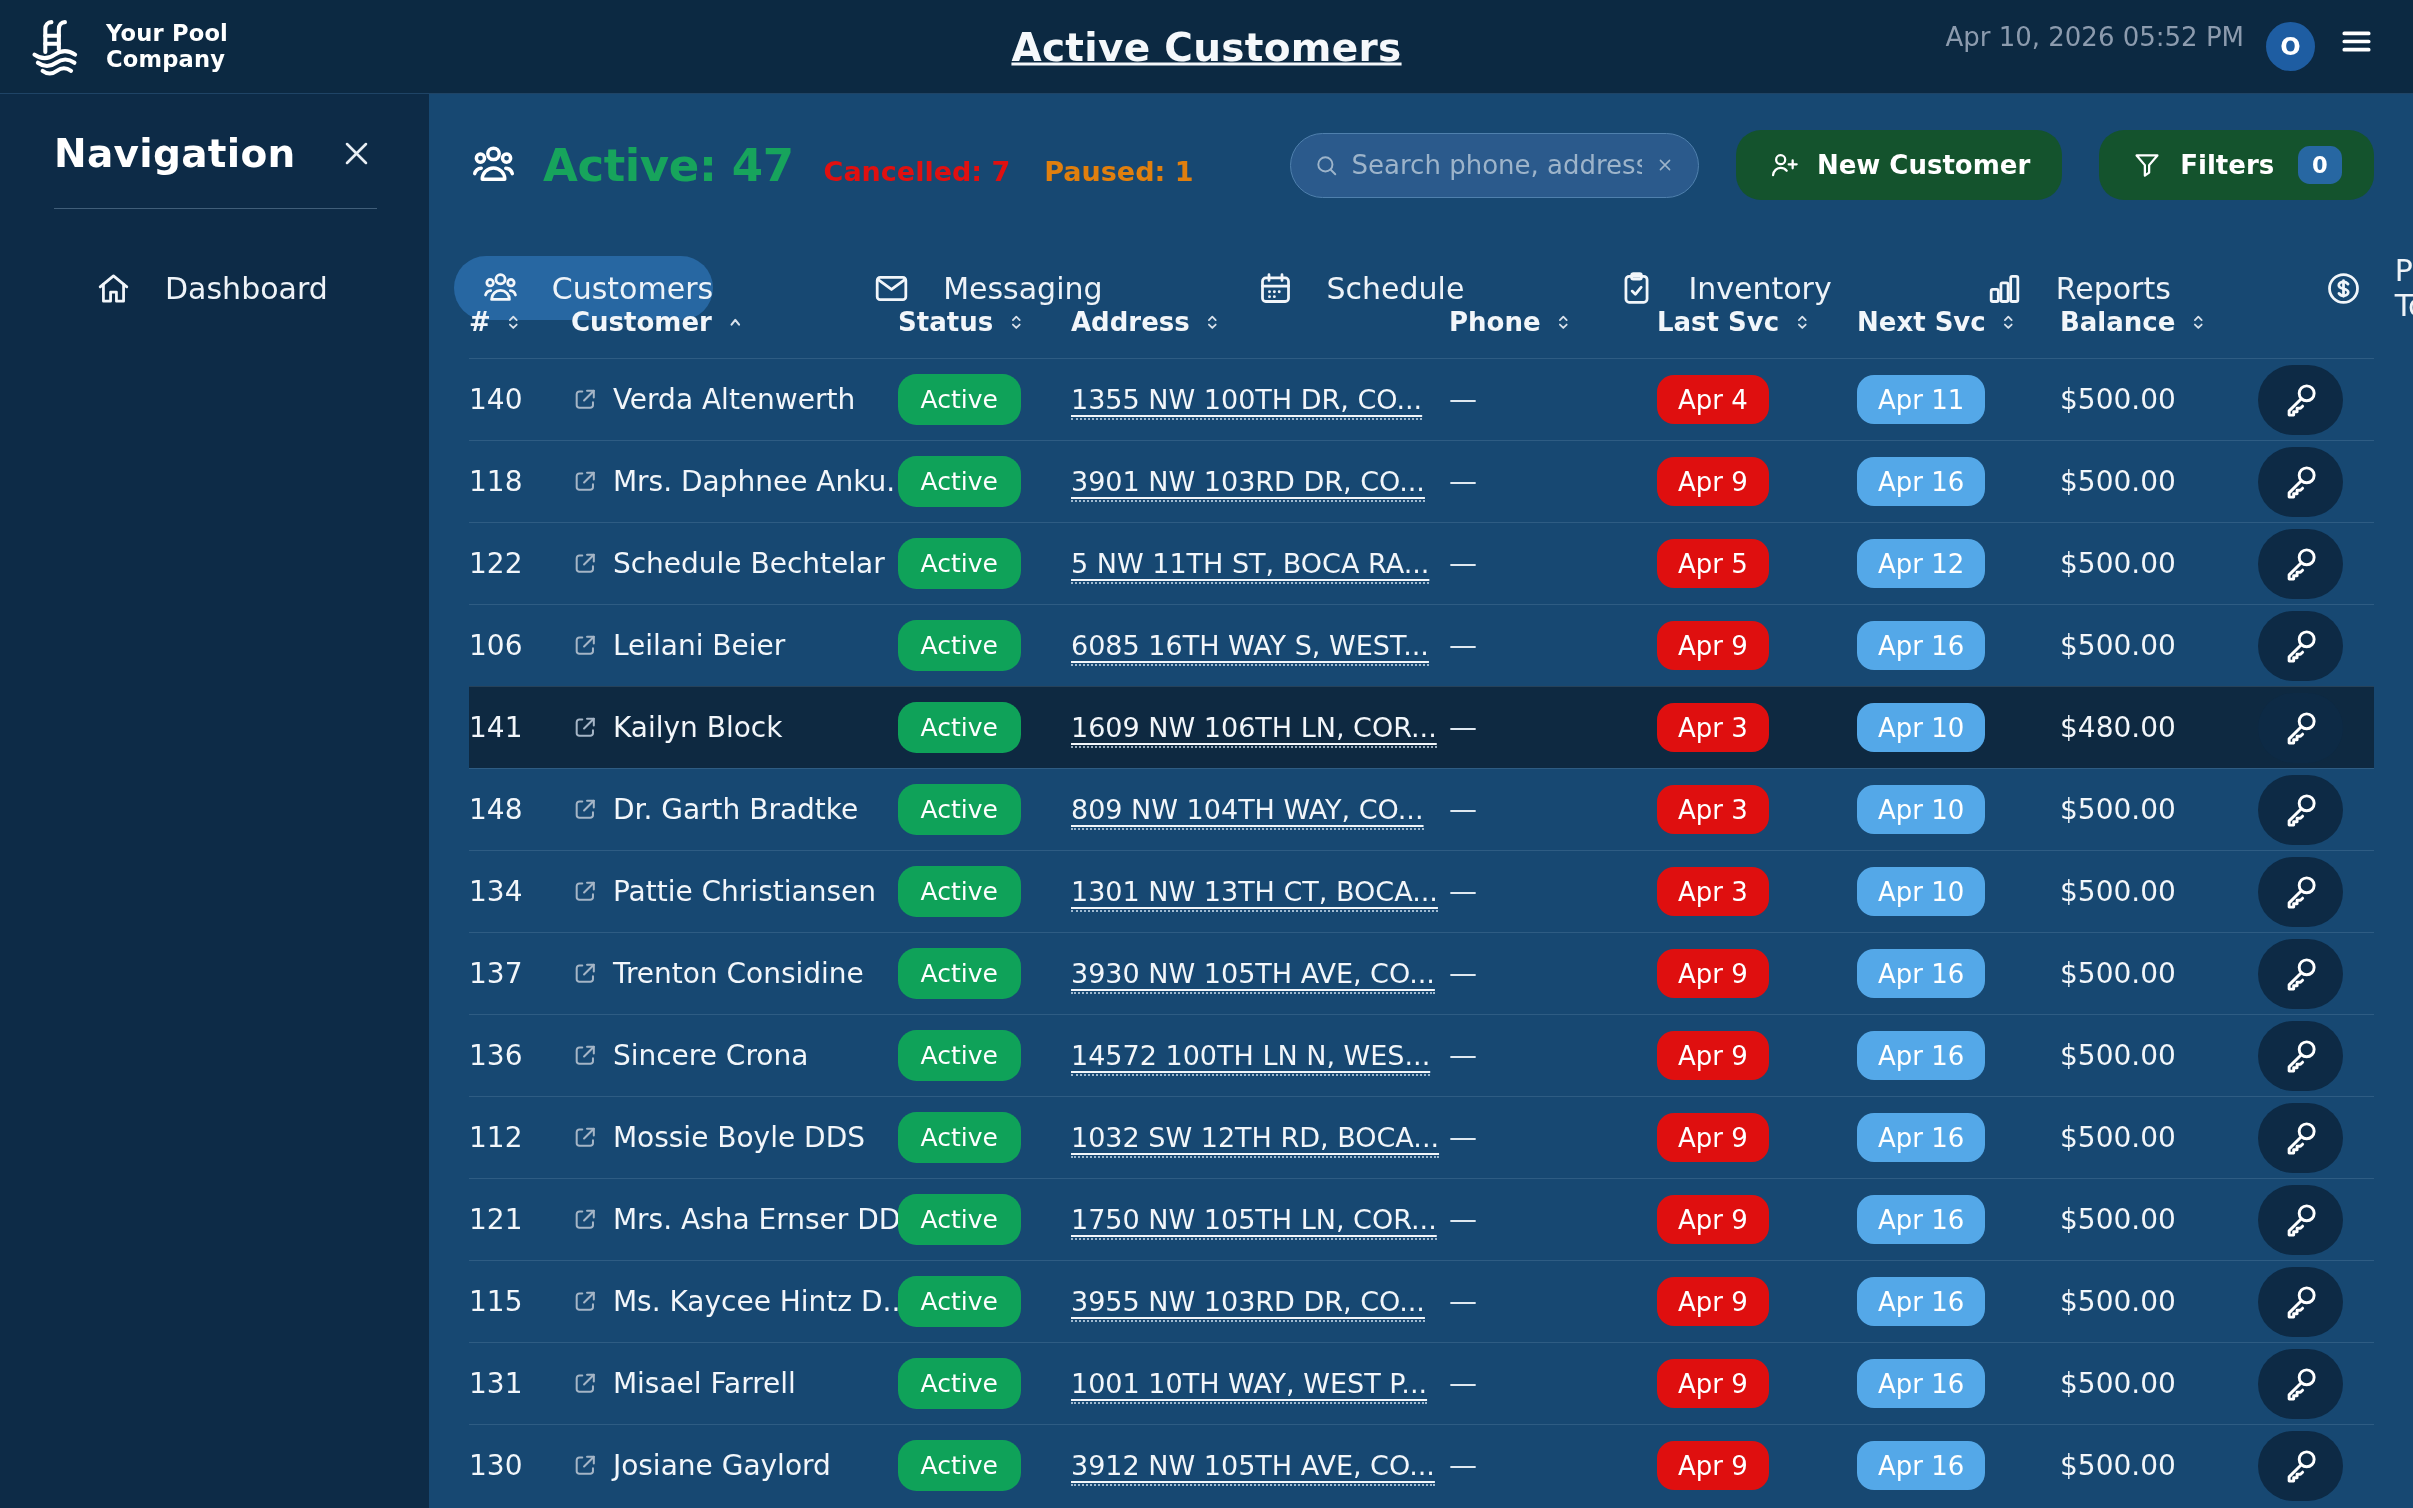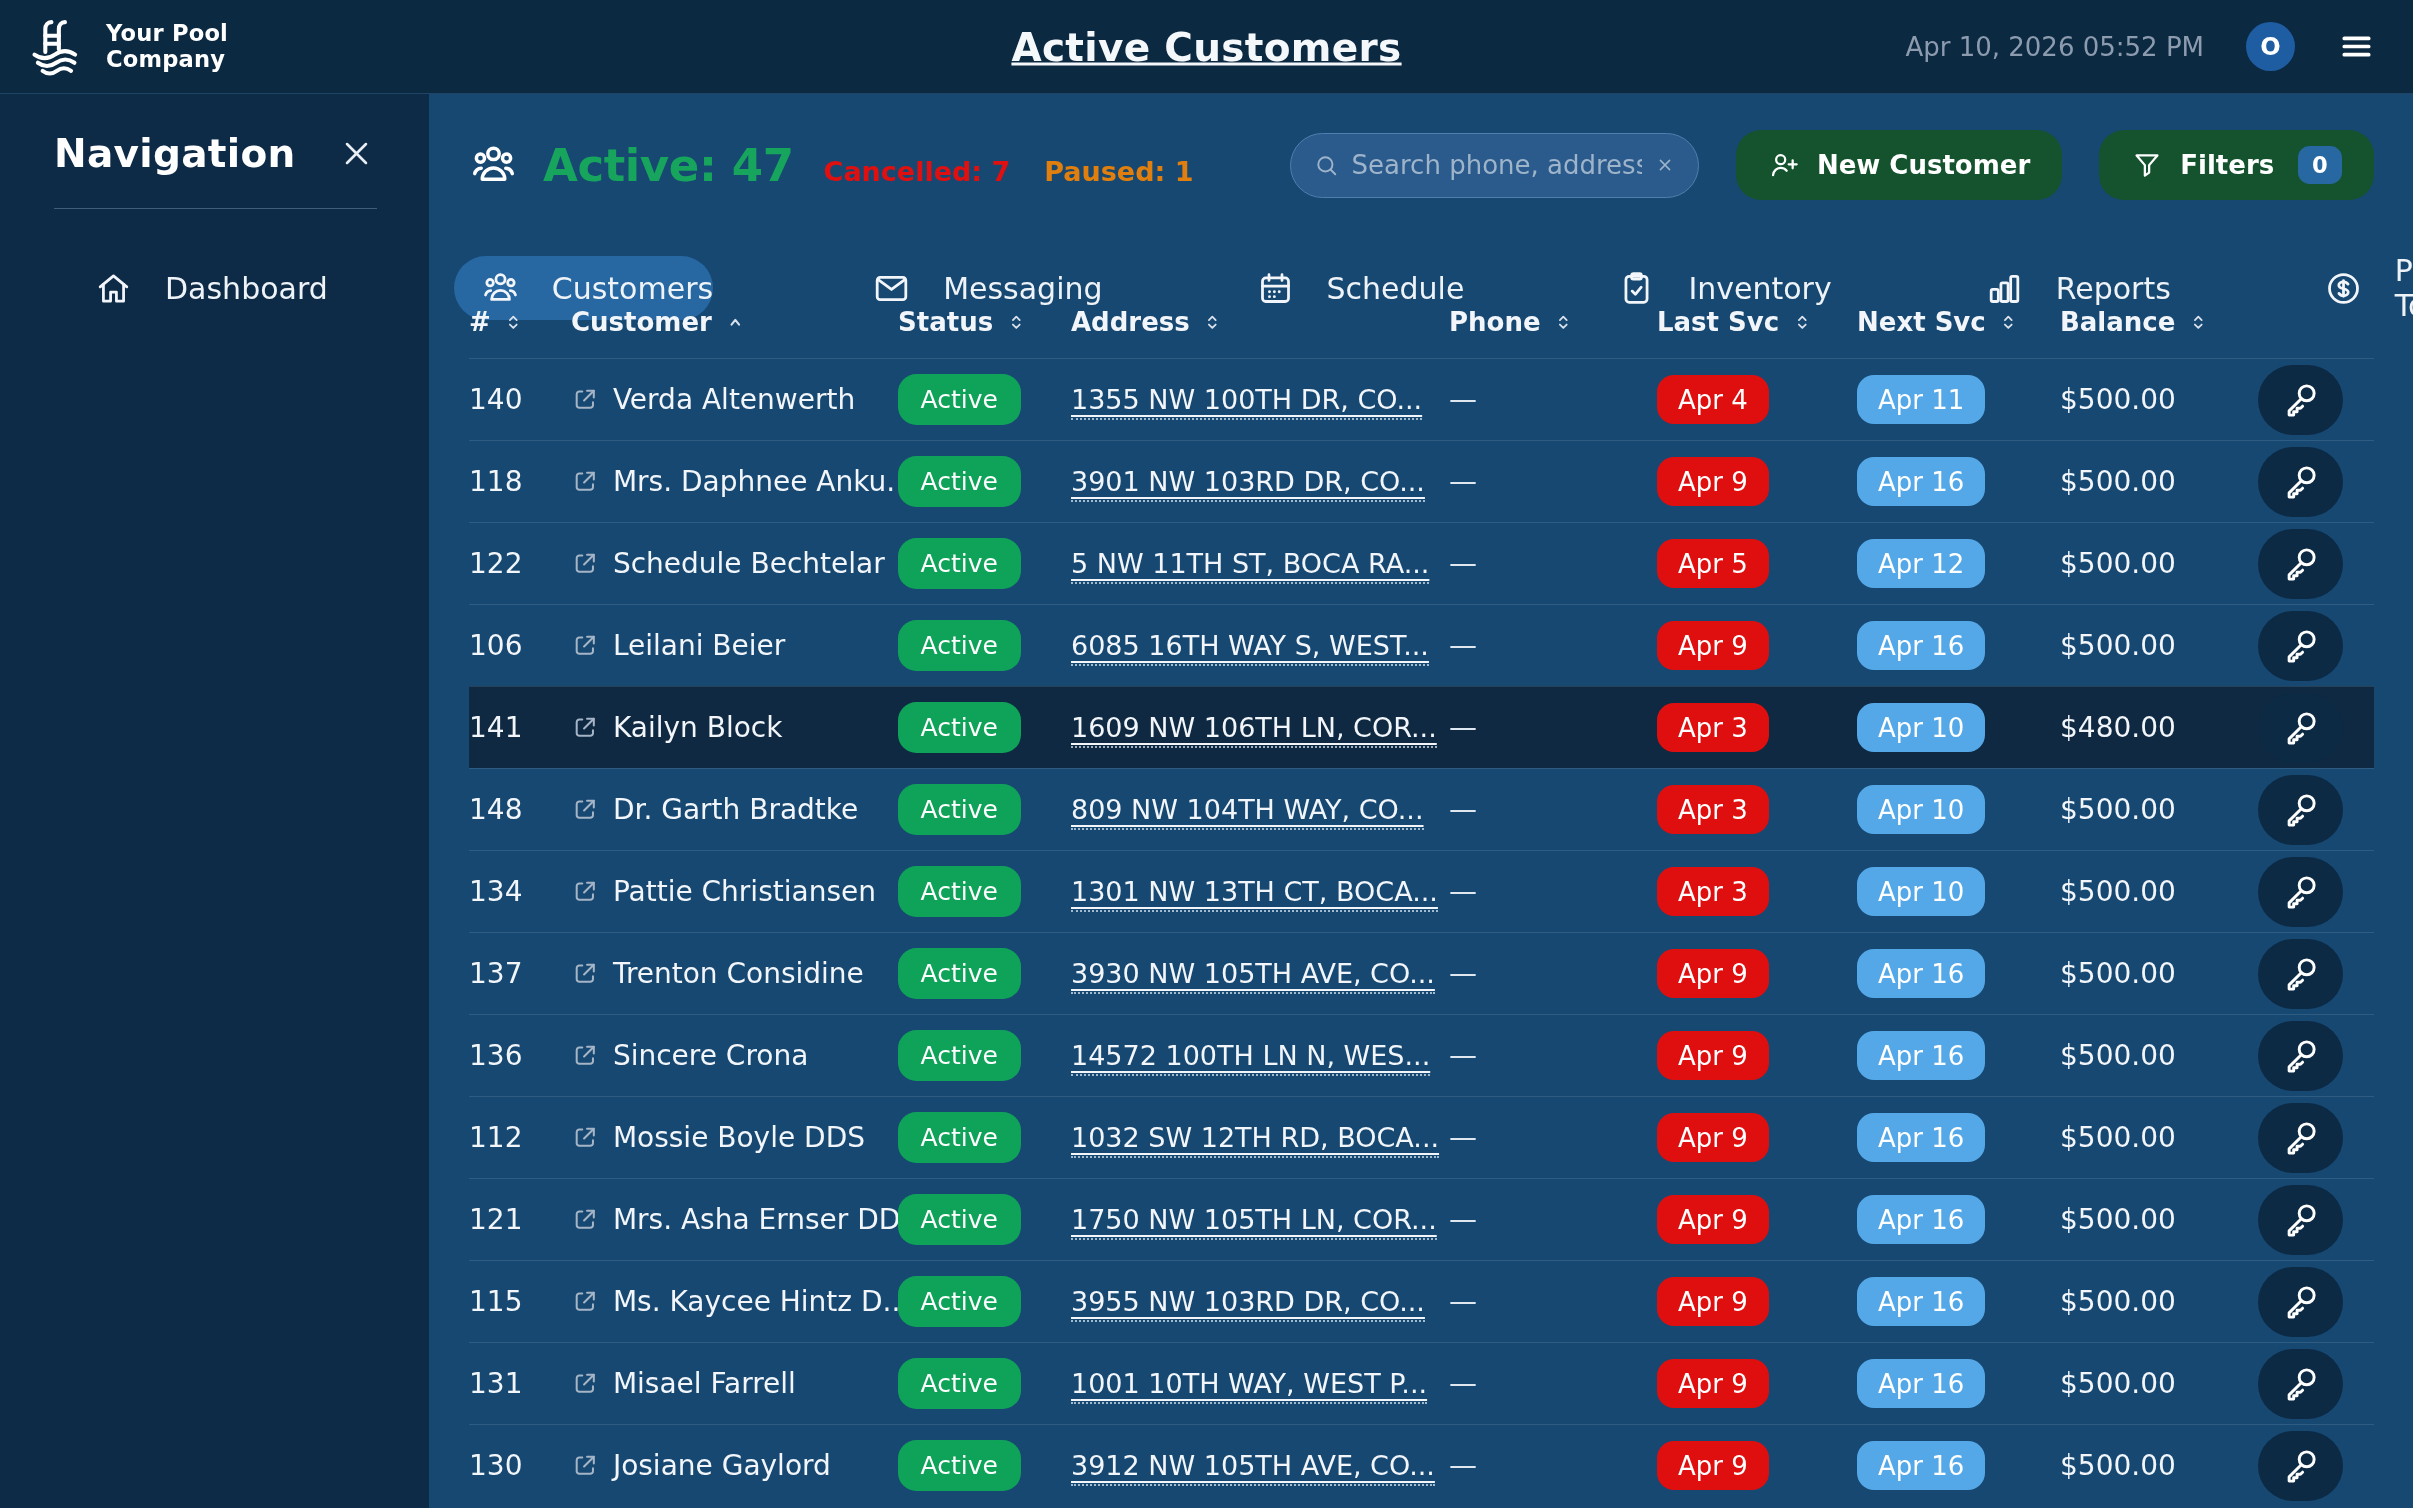--- a/index.html
+++ b/index.html
@@ -19,21 +19,21 @@
     background:#0c2942; border-bottom:1.7px solid rgba(70,120,170,.35);
     display:flex; align-items:center; padding:0 37px 0 25px; z-index:10;
   }
   .brand { display:flex; align-items:center; gap:16px; color:#ffffff; }
   .logo-icon { width:65px; height:65px; color:#ffffff; }
   .brand-text { font-size:22.6px; font-weight:bold; line-height:1.12; letter-spacing:0.2px; }
   .header-title {
     position:absolute; left:50%; top:50%; transform:translate(-50%,-50%);
     font-size:39px; font-weight:bold; letter-spacing:0.3px; color:#f5f8fb; white-space:nowrap;text-decoration:underline;
   }
-  .header-right { margin-left:auto; display:flex; align-items:center; gap:42px; }
+  .header-right { margin-left:auto; display:flex; gap:22px; }
   .timestamp { color:#8c9bae; font-size:26px; white-space:nowrap; }
   .avatar {
     width:49px; height:49px; border-radius:50%; background:#1e5da2; color:#fff;
     font-size:24px; font-weight:bold; display:flex; align-items:center; justify-content:center;
   }
   .menu-btn { width:39px; height:39px; color:#fff; background:none; border:none; cursor:pointer; }
 
   
   .sidebar {
     position:absolute; top:94px; left:0; width:429px; height:1415px;

